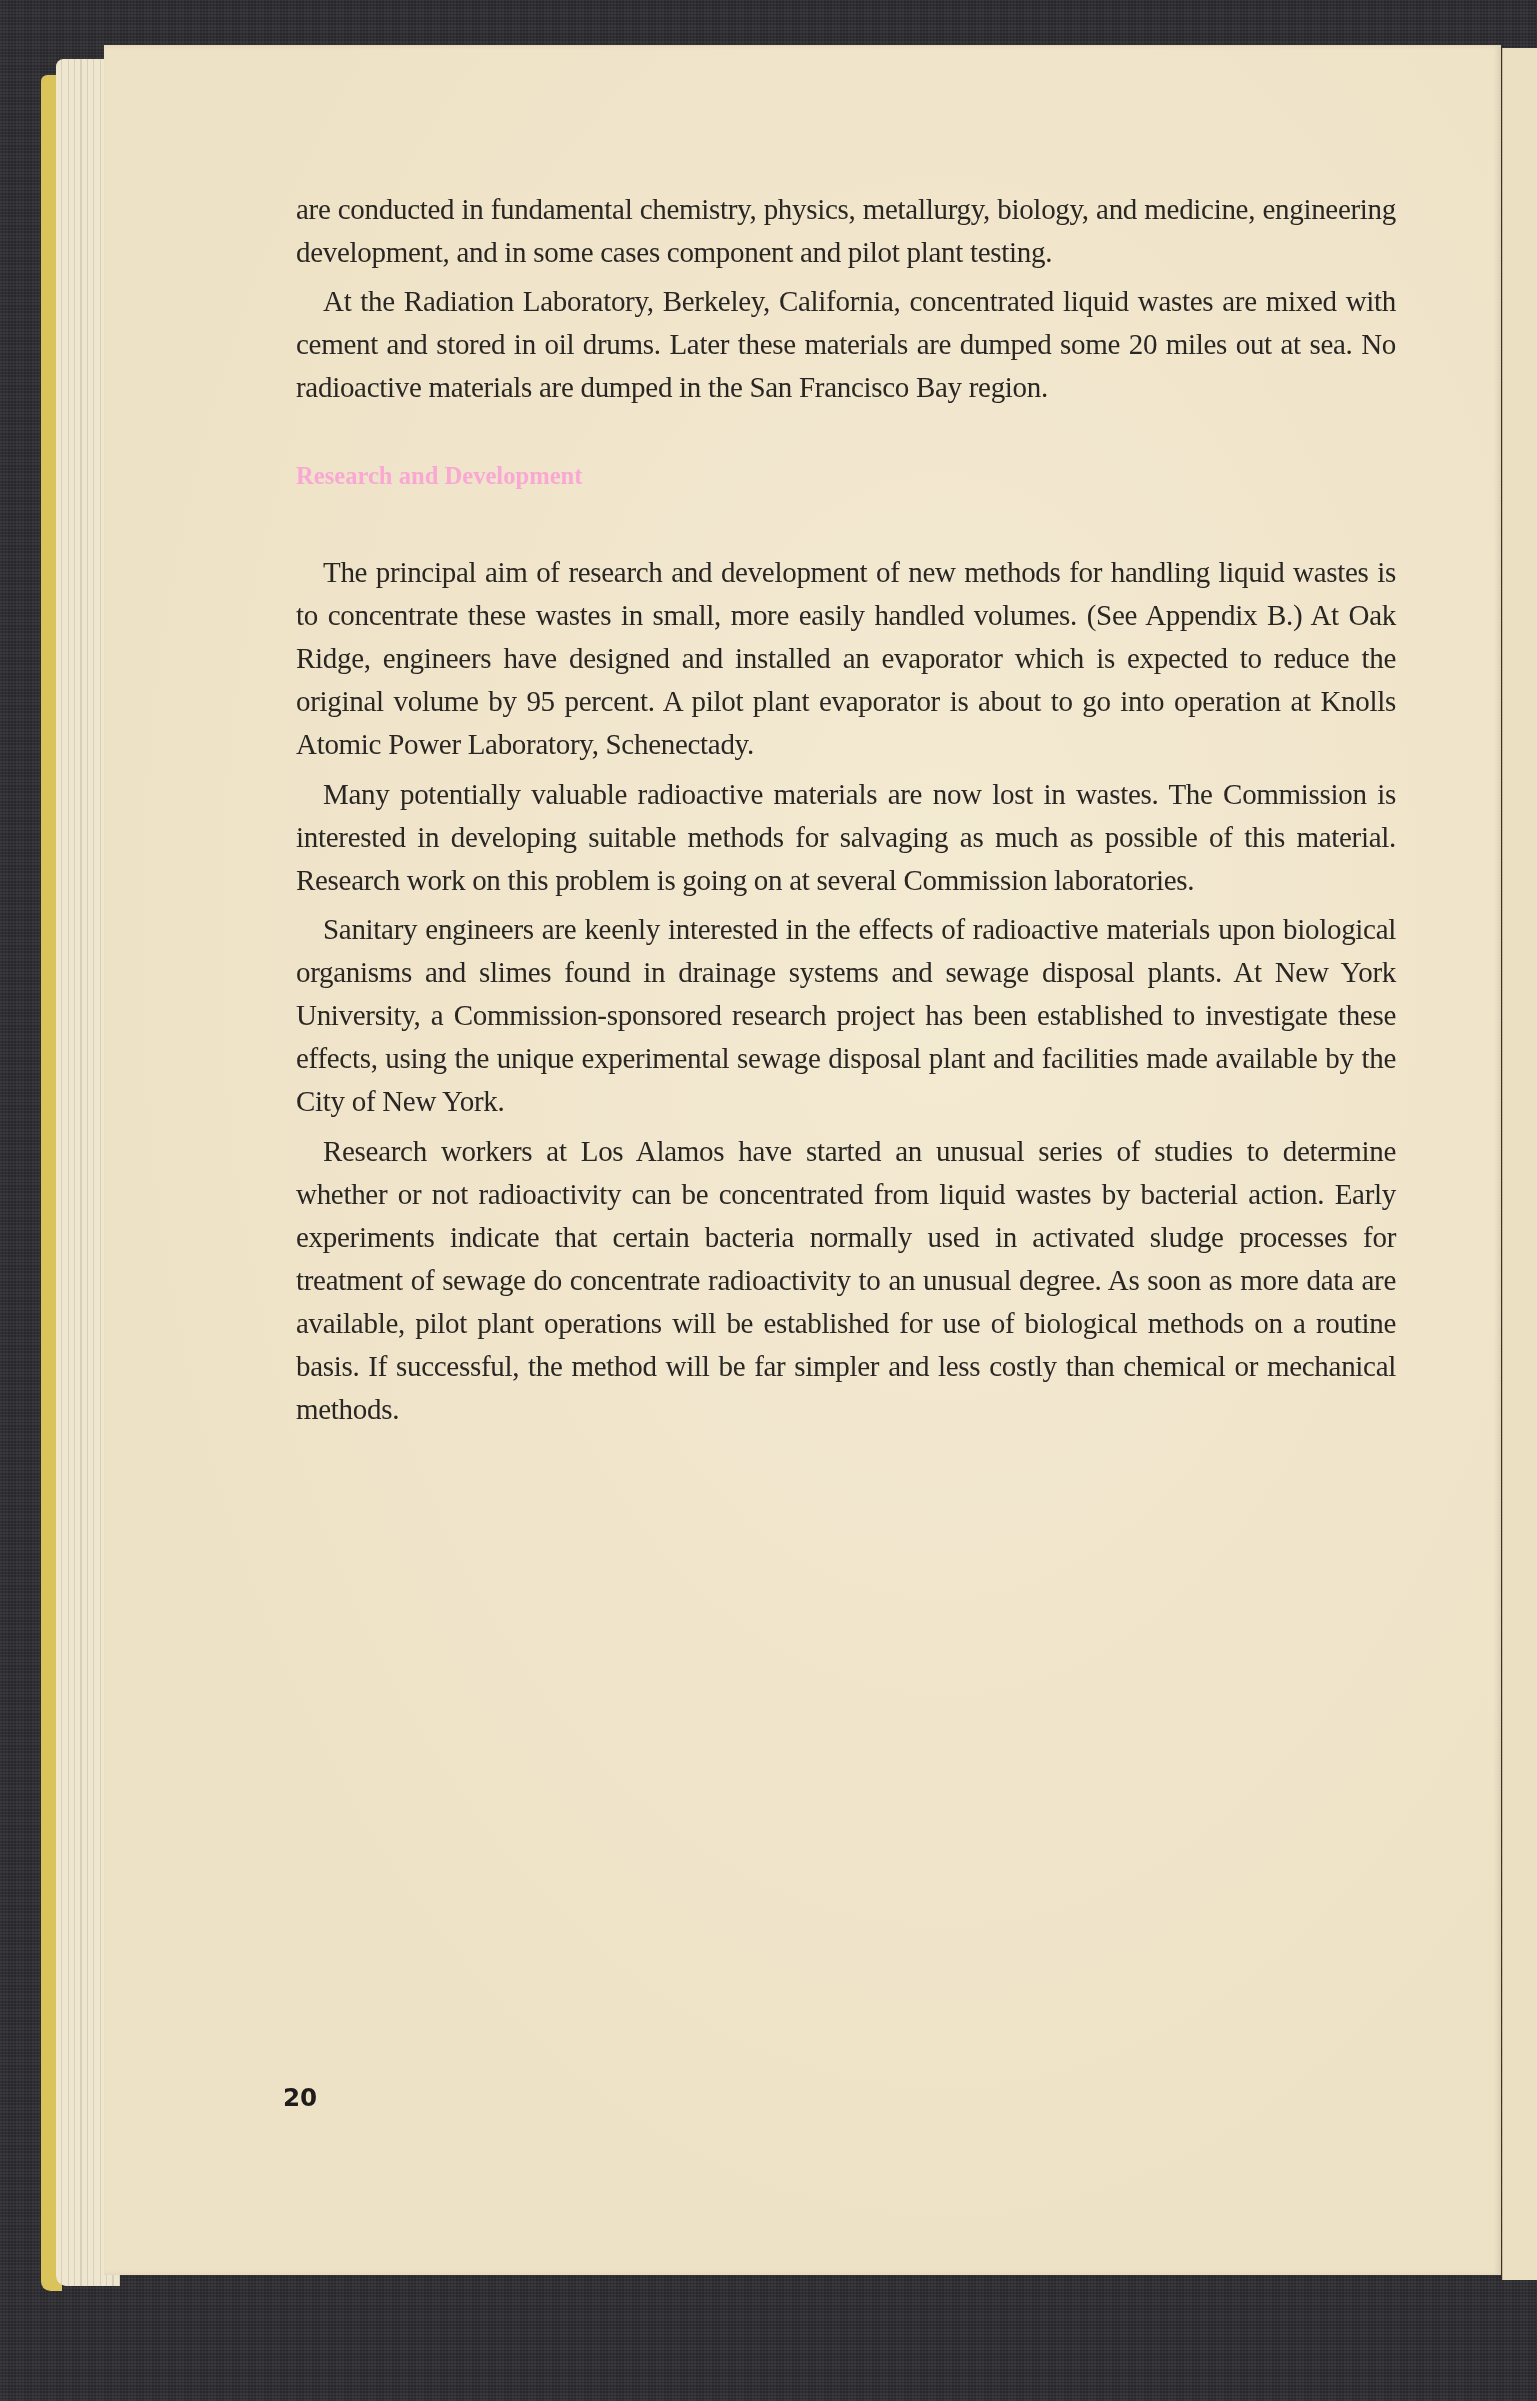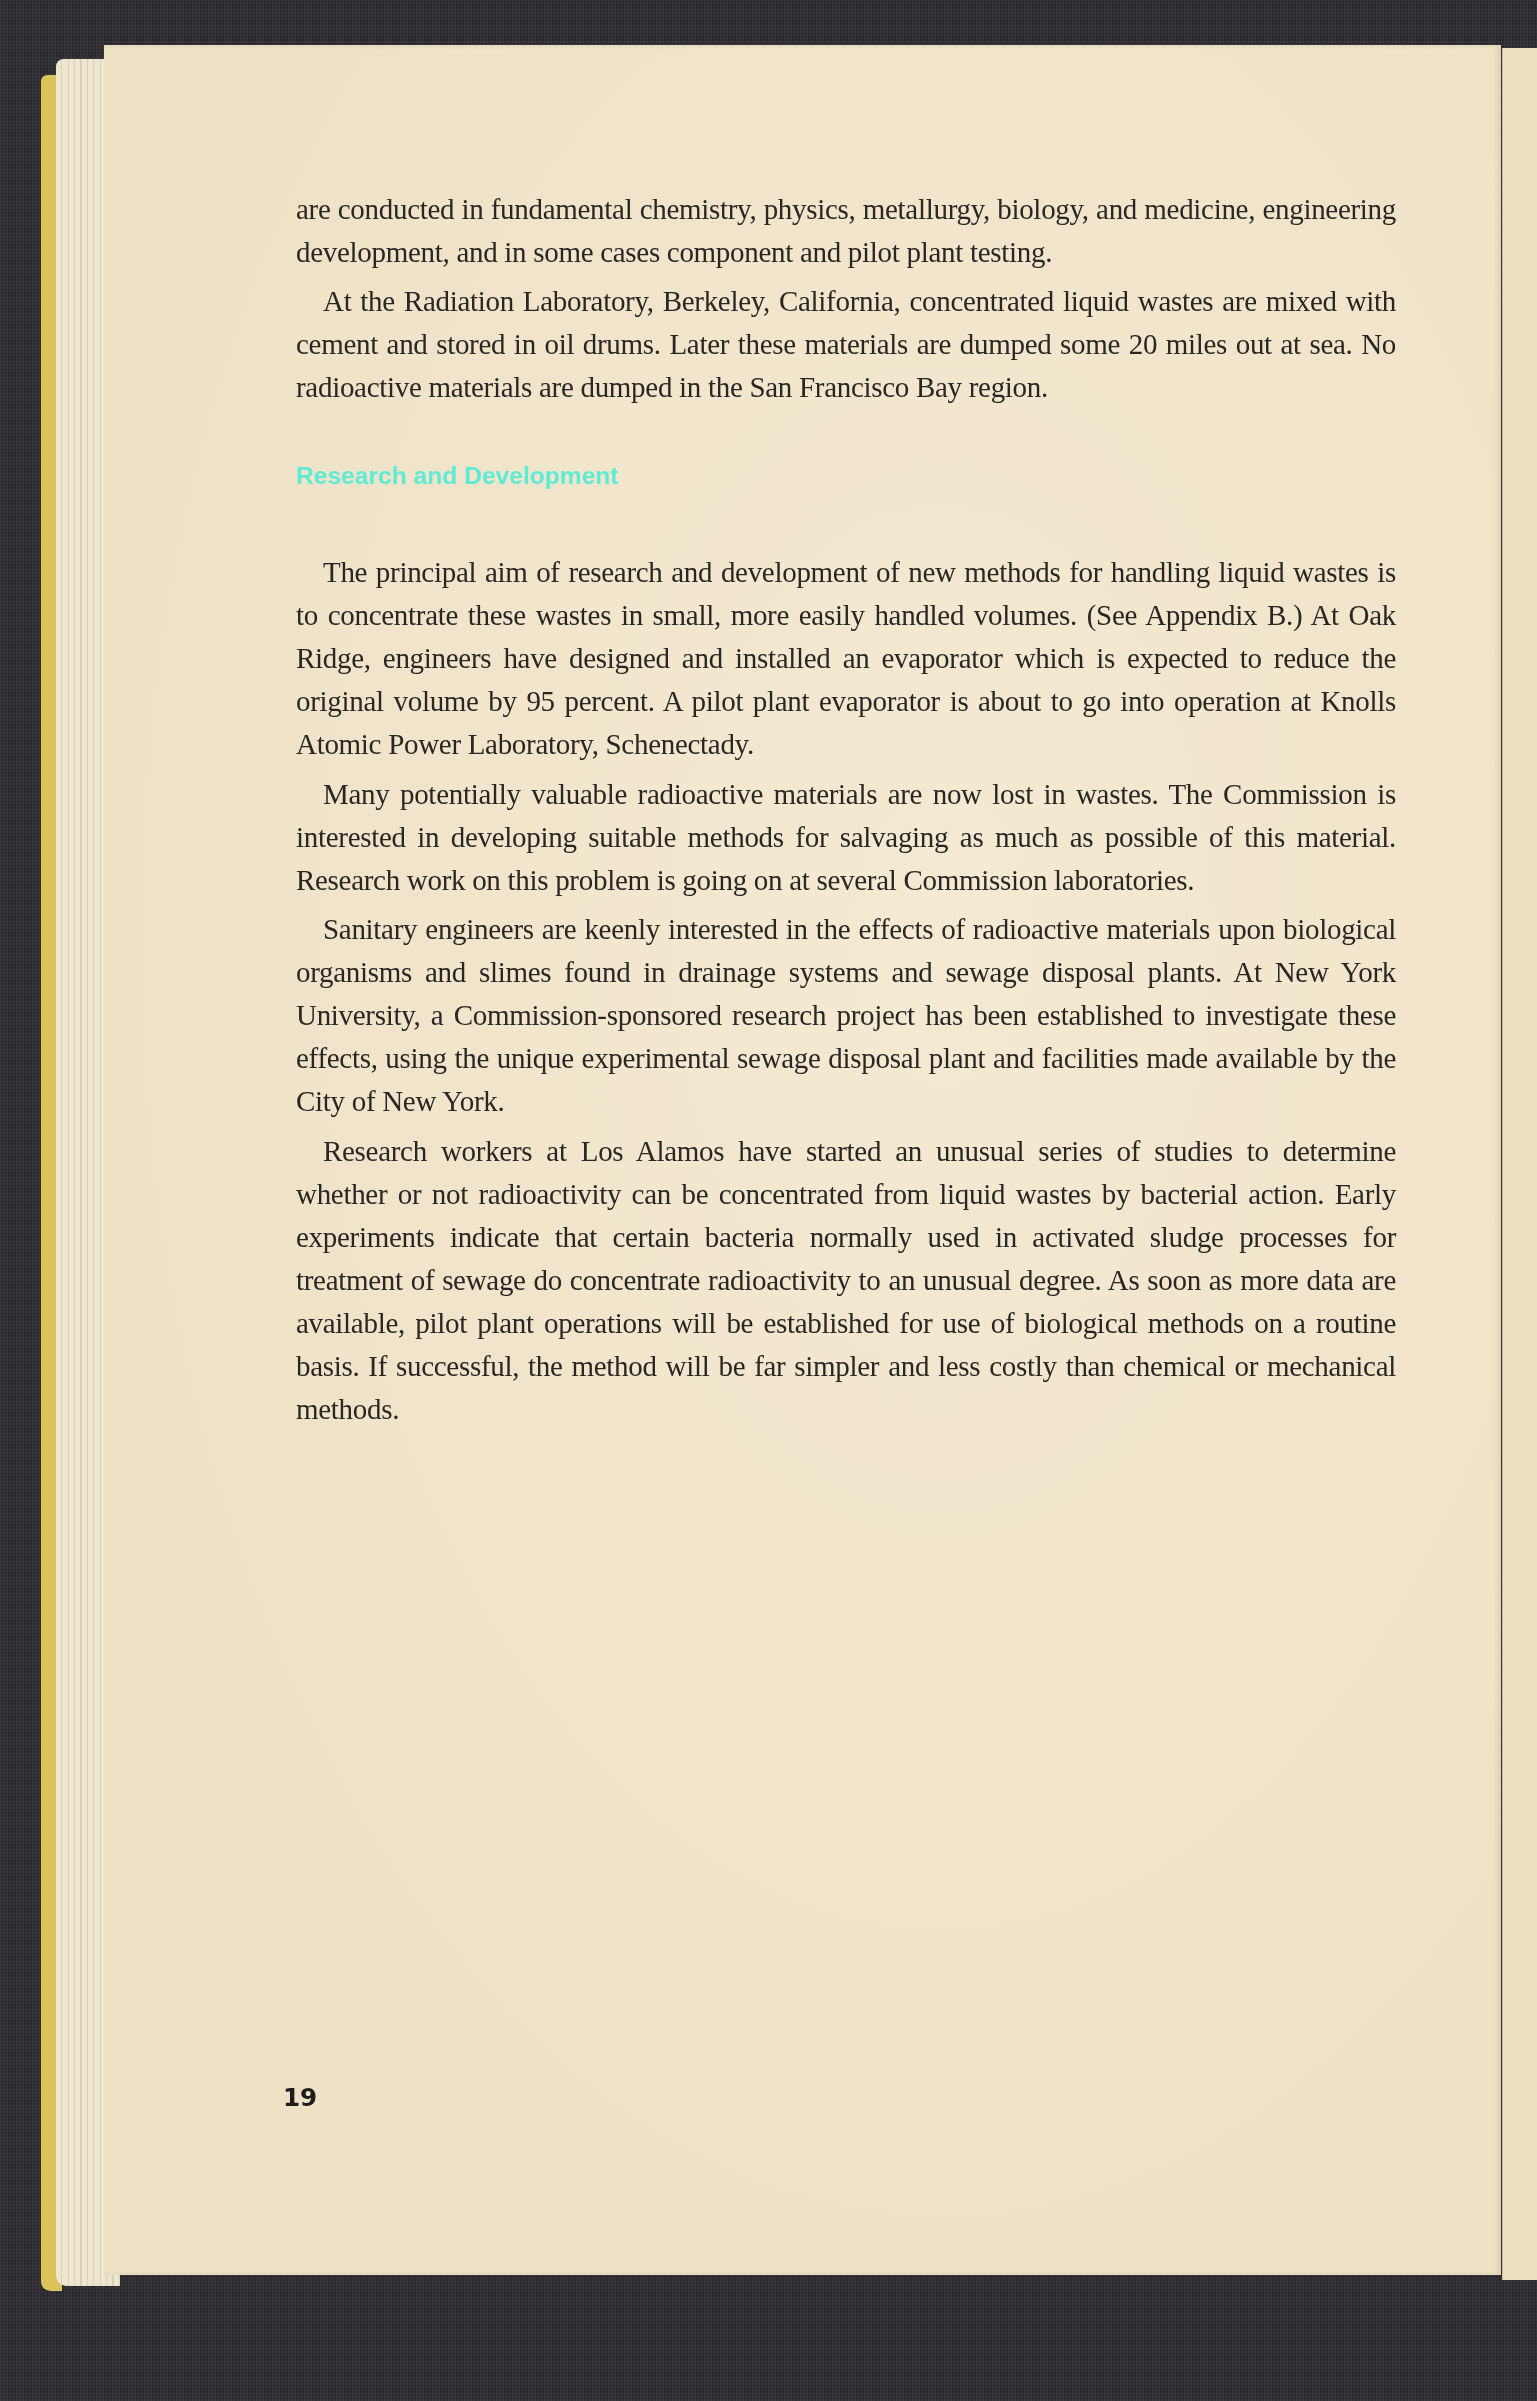--- a/index.html
+++ b/index.html
@@ -33,23 +33,23 @@
       position: absolute; left: 296px; top: 188px; width: 1100px;
       color: #2a2624;
       font-family: "Liberation Serif", "DejaVu Serif", serif;
       font-size: 29px; line-height: 43px;
       text-align: justify; letter-spacing: -0.3px;
     }
     .content p { margin: 0; text-indent: 0; }
     .content p.indent { text-indent: 27px; }
     .gap-sm { height: 6.4px; }
     .heading {
-      font-family: Liberation Sans, sans-serif;
+      font-family: Liberation Serif, serif;
       font-weight: bold; font-size: 24.6px; line-height: 32px;
-      color: #5eead4; margin: 51px 0 59px 0; letter-spacing: 0;
+      color: #f9a8d4; margin: 51px 0 59px 0; letter-spacing: 0;
       text-align: left;
     }
     .page-number {
       position: absolute; left: 283px; top: 2083px;
       font-family: "DejaVu Sans", "Liberation Sans", sans-serif;
       font-weight: bold; font-size: 24.6px; color: #1f1c1b;
     }
   </style>
 </head>
 <body>
@@ -69,14 +69,14 @@
 
   <p class="indent">The principal aim of research and development of new methods for handling liquid wastes is to concentrate these wastes in small, more easily handled volumes. (See Appendix B.) At Oak Ridge, engineers have designed and installed an evaporator which is expected to reduce the original volume by 95 percent. A pilot plant evaporator is about to go into operation at Knolls Atomic Power Laboratory, Schenectady.</p>
   <div class="gap-sm"></div>
   <p class="indent">Many potentially valuable radioactive materials are now lost in wastes. The Commission is interested in developing suitable methods for salvaging as much as possible of this material. Research work on this problem is going on at several Commission laboratories.</p>
   <div class="gap-sm"></div>
   <p class="indent">Sanitary engineers are keenly interested in the effects of radioactive materials upon biological organisms and slimes found in drainage systems and sewage disposal plants. At New York University, a Commission-sponsored research project has been established to investigate these effects, using the unique experimental sewage disposal plant and facilities made available by the City of New York.</p>
   <div class="gap-sm"></div>
   <p class="indent">Research workers at Los Alamos have started an unusual series of studies to determine whether or not radioactivity can be concentrated from liquid wastes by bacterial action. Early experiments indicate that certain bacteria normally used in activated sludge processes for treatment of sewage do concentrate radioactivity to an unusual degree. As soon as more data are available, pilot plant operations will be established for use of biological methods on a routine basis. If successful, the method will be far simpler and less costly than chemical or mechanical methods.</p>
 </div>
 
-<div class="page-number">19</div>
+<div class="page-number">20</div>
 
 
 </body></html>

